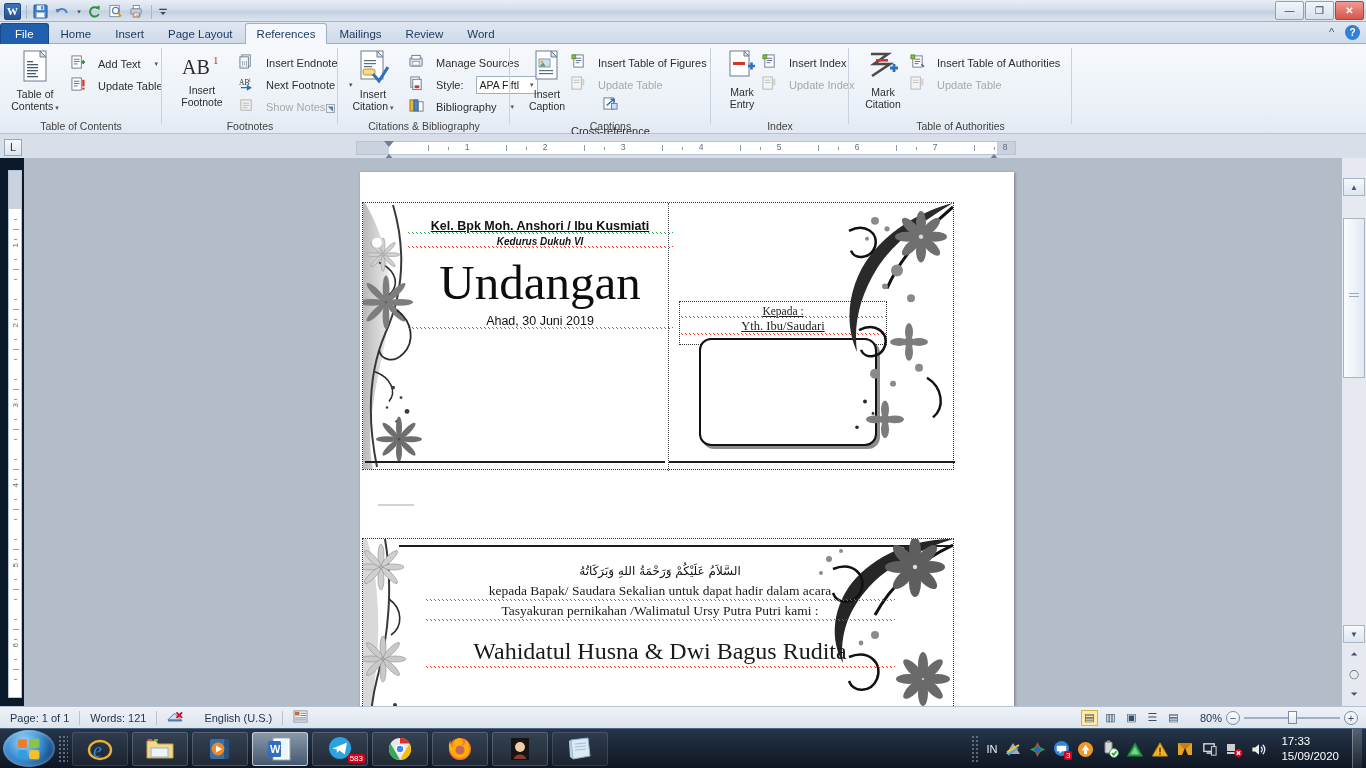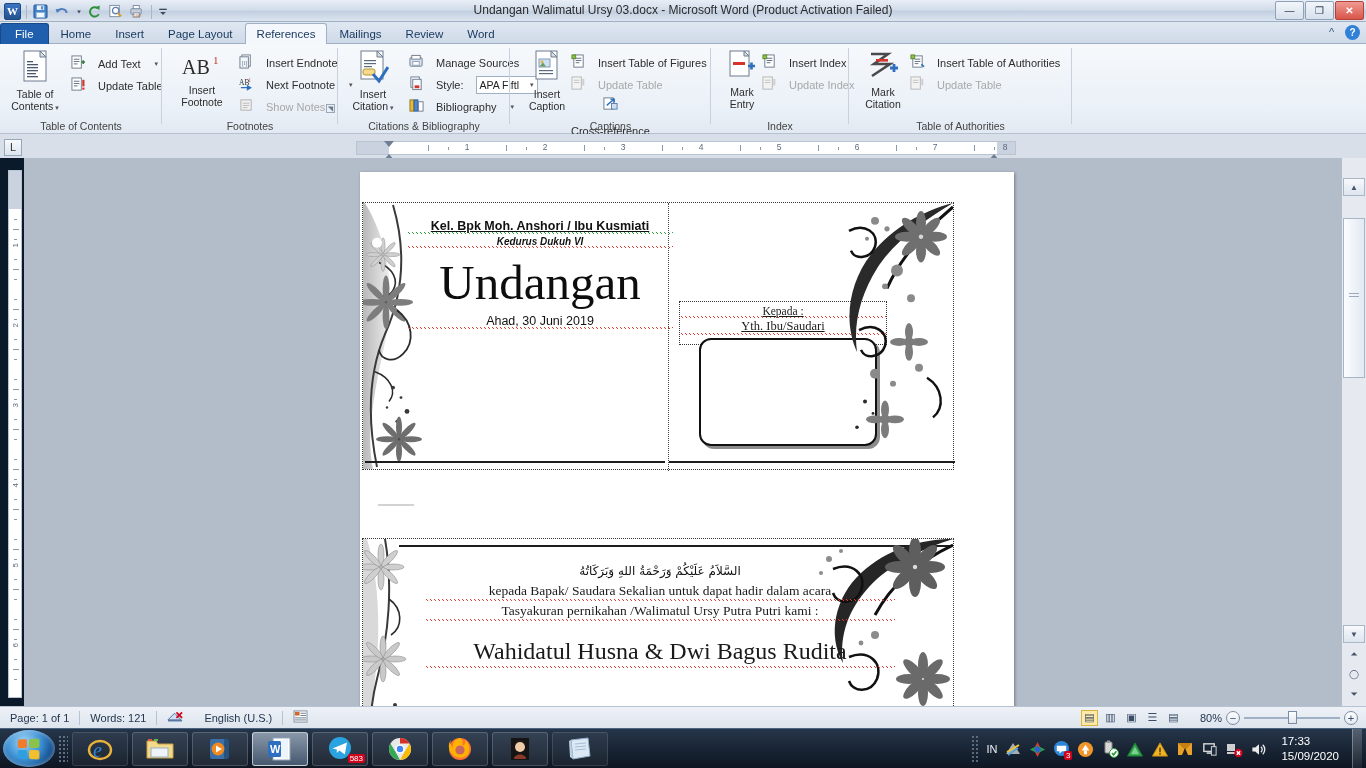--- a/index.html
+++ b/index.html
@@ -250,21 +250,20 @@
           </svg>
       </span>
       <div class="sep"></div>
       <span class="qicon" style="width:11px">
         <svg width="10" height="15" viewBox="0 0 10 16">
             <rect x="1" y="5" width="8" height="1.4" fill="#3d4a5c"></rect>
             <path d="M2 8.4 L8 8.4 L5 11.6 Z" fill="#3d4a5c"></path>
           </svg>
       </span>
     </div>
-    <div class="titletext">Undangan Walimatul Ursy 03.docx  -  Microsoft Word (Product Activation Failed)</div>
     <div class="wbtns">
       <div class="wbtn">—</div>
       <div class="wbtn">❐</div>
       <div class="wbtn close">✕</div>
     </div>
   </div>
 
   <div class="tabbar">
     <div class="tabs">
       <div class="tab file">File</div>

